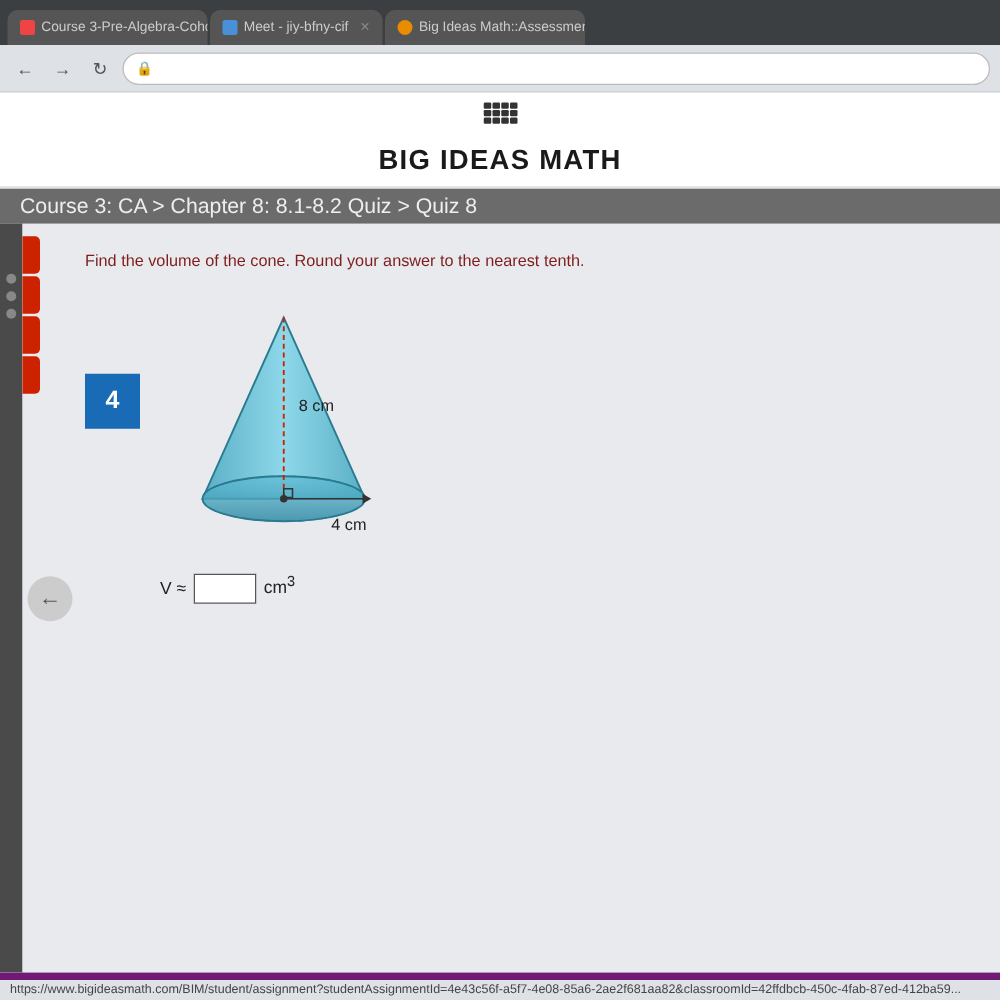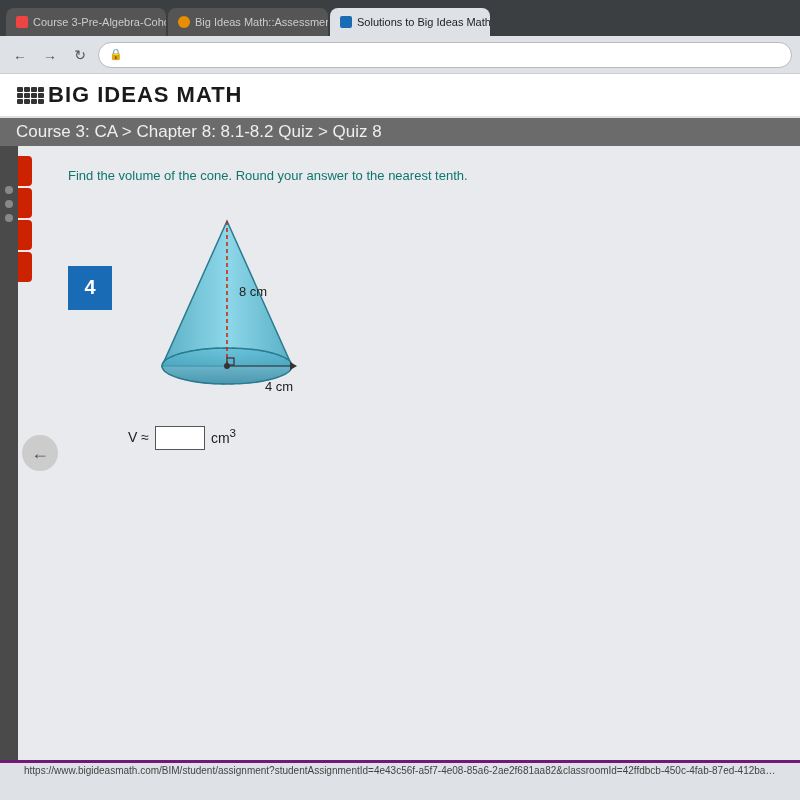--- a/index.html
+++ b/index.html
@@ -111,24 +111,25 @@
       display: flex;
       flex-direction: column;
       background: #dee1e6;
       overflow: hidden;
     }
 
     
     .bim-header {
       background: #fff;
       border-bottom: 2px solid #e0e0e0;
-      padding: 8px 17px;
-      display: flex;
-      align-items: center;
-      gap: 4px;
+      padding: 8px 0;
+      display: flex;
+      align-items: center;
+      gap: 16px;
+      flex-direction: column;
     }
 
     .bim-grid-icon {
       display: grid;
       grid-template-columns: repeat(4, 6px);
       grid-template-rows: repeat(3, 5px);
       gap: 1px;
     }
 
     .bim-grid-cell {
@@ -200,21 +201,21 @@
     .quiz-area {
       flex: 1;
       background: #e8eaed;
       padding: 20px 30px 20px 50px;
       position: relative;
       overflow-y: auto;
     }
 
     .question-instruction {
       font-size: 13px;
-      color: #0f766e;
+      color: #7f1d1d;
       margin-bottom: 20px;
       line-height: 1.5;
     }
 
     .question-container {
       display: flex;
       align-items: flex-start;
       gap: 15px;
       margin-bottom: 20px;
     }
@@ -253,28 +254,28 @@
     .answer-box {
       width: 50px;
       height: 24px;
       border: 1px solid #555;
       background: #fff;
     }
 
     
     .status-bar {
       background: #dee1e6;
-      border-top: 3px solid #701a75;
-      padding: 2px 24px;
+      border-top: 6px solid #701a75;
+      padding: 2px 8px;
       font-size: 10px;
       color: #444;
       white-space: nowrap;
       overflow: hidden;
       text-overflow: ellipsis;
-      height: 40px;
+      height: 22px;
     }
 
     
     .back-circle {
       position: absolute;
       left: 22px;
       top: 50%;
       transform: translateY(-50%);
       width: 36px;
       height: 36px;
@@ -294,27 +295,27 @@
 
 <div class="browser-frame">
 
   <div class="tab-bar">
     <div class="tab">
       <div class="tab-icon" style="background:#e44;"></div>
       <span>Course 3-Pre-Algebra-Coho...</span>
 
     </div>
     <div class="tab">
+      <div class="tab-icon" style="background:#4a90d9;"></div>
+      <span>Meet - jiy-bfny-cif</span>
+      <span class="tab-close">✕</span>
+    </div>
+    <div class="tab">
       <div class="tab-icon" style="background:#e88c00; border-radius:50%;"></div>
       <span>Big Ideas Math::Assessment</span>
-
-    </div>
-    <div class="tab active">
-      <div class="tab-icon" style="background:#1a6bb5;"></div>
-      <span>Solutions to Big Ideas Math</span>
 
     </div>
   </div>
 
   <div class="nav-bar">
     <div class="nav-btn">←</div>
     <div class="nav-btn">→</div>
     <div class="nav-btn">↻</div>
     <div class="address-bar">
       <span class="lock-icon">🔒</span>

